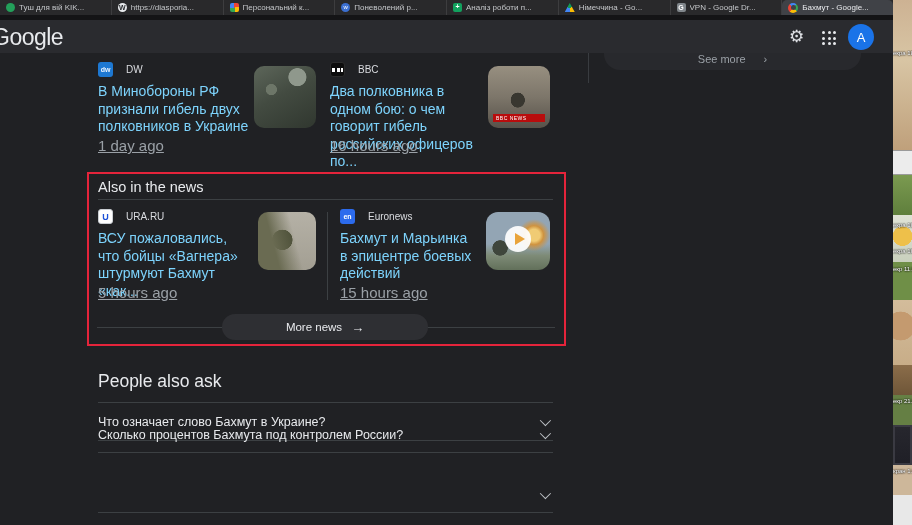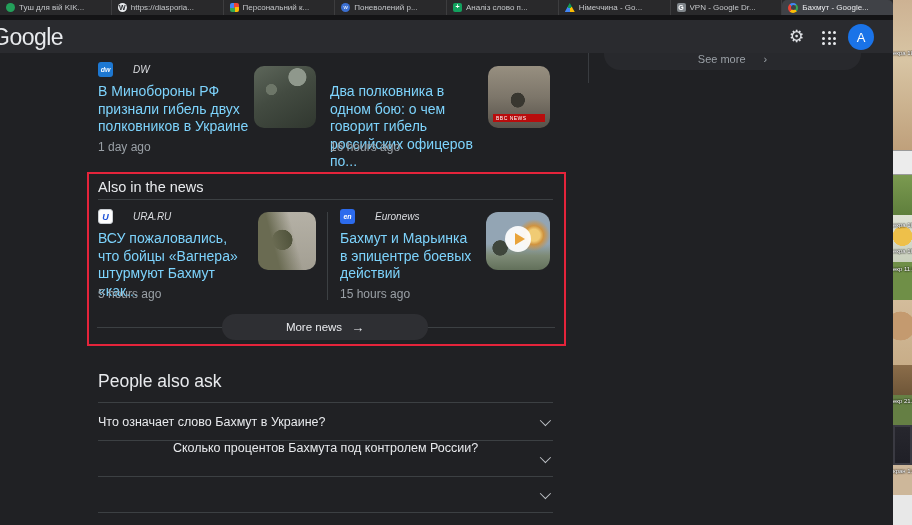--- a/index.html
+++ b/index.html
@@ -52,34 +52,34 @@
                  background:#28292d;z-index:1;display:flex;align-items:flex-end;justify-content:center;
                  padding-bottom:5px;box-sizing:border-box;color:#9aa0a6;font-size:11px;cursor:pointer;}
   #see-more-card .chev-r{margin-left:18px;color:#9aa0a6;}
   #panel-vdiv{position:absolute;left:588px;top:53px;width:1px;height:30px;background:#393c40;}
   
   .news-card{position:absolute;}
   .card-a{left:98px;top:62px;width:218px;height:92px;}
   .card-b{left:330px;top:62px;width:220px;height:92px;}
   .card-c{left:98px;top:209px;width:218px;height:92px;}
   .card-d{left:340px;top:209px;width:210px;height:92px;}
-  .src-row{display:flex;align-items:center;gap:20px;height:15px;font-style:italic;}
+  .src-row{display:flex;align-items:center;gap:13px;height:15px;}
   .src-name{font-size:10px;color:#dadce0;}
   .fav{width:15px;height:15px;border-radius:3px;display:flex;align-items:center;justify-content:center;font-weight:bold;box-sizing:border-box;}
   .fav-dw{background:#1d78d2;color:#eaf4ff;font-size:7px;}
   .fav-bbc{background:#0d0d0d;border:1px solid #2c2c2c;
            background-image:repeating-linear-gradient(90deg,#fff 0 3px,rgba(0,0,0,0) 3px 4.5px);
            background-size:11px 4px;background-repeat:no-repeat;background-position:center;}
   .fav-ura{background:#fdfdfd;color:#1a4fd6;font-size:9px;border:1px solid #c9cdd2;}
   .fav-en{background:#2c6bed;color:#fff;font-size:7px;text-transform:lowercase;}
   .headline{position:absolute;left:0;top:21px;width:152px;color:#7dd3fc;font-size:14px;line-height:17.6px;
             text-decoration:none;cursor:pointer;display:block;}
   .card-b .headline{width:158px;}
   .card-d .headline{width:138px;}
-  .time{position:absolute;left:0;bottom:0;font-size:12px;color:#9aa0a6;}
+  .time{position:absolute;left:0;bottom:0;font-size:15px;color:#9aa0a6;text-decoration:underline;}
   .thumb{position:absolute;border-radius:10px;overflow:hidden;cursor:pointer;}
   .thumb-dw{width:62px;height:62px;right:0;top:4px;background:
     radial-gradient(circle at 70% 18%,#8f988c 0 13%,rgba(0,0,0,0) 14%),
     radial-gradient(circle at 28% 38%,#6d7668 0 9%,rgba(0,0,0,0) 10%),
     linear-gradient(150deg,#5d665a 0%,#434b41 45%,#30372f 100%);}
   .thumb-bbc{width:62px;height:62px;right:0;top:4px;background:
     radial-gradient(ellipse at 48% 55%,#393730 0 15%,rgba(0,0,0,0) 16%),
     linear-gradient(180deg,#978f80 0%,#7d766a 50%,#57524a 100%);}
   .bbc-strip{position:absolute;left:5px;right:5px;bottom:6px;height:8px;background:#b80d0d;
              color:#fff;font-size:5px;line-height:8px;padding-left:3px;letter-spacing:0.5px;overflow:hidden;white-space:nowrap;}
@@ -108,21 +108,21 @@
   #more-news .arrow{font-size:13px;}
   
   #paa-title{position:absolute;left:98px;top:371px;font-size:17.5px;color:#e8eaed;}
   .paa-row{position:absolute;left:98px;width:455px;display:flex;align-items:center;
            border-bottom:1px solid #3c4043;cursor:pointer;}
   #paa-div-top{left:98px;top:402px;width:455px;}
   .paa-q{font-size:12.5px;color:#e8eaed;}
   .chev{margin-left:auto;margin-right:5px;width:7px;height:7px;border-right:1.7px solid #bdc1c6;
         border-bottom:1.7px solid #bdc1c6;transform:rotate(45deg) translateY(-2px);}
   #paa-0{top:403px;height:37px;text-align:center;}
-  #paa-1{top:441px;height:35px;flex-direction:column;}
+  #paa-1{top:417px;height:35px;}
   #paa-2{top:477px;height:35px;}
   
   #desktop-strip{position:absolute;right:0;top:0;width:19px;height:525px;background:#1a1a1a;z-index:7;}
   #desktop-strip .seg{width:100%;}
   .seg1{height:150px;background:linear-gradient(180deg,#cdb293,#d8c5a4 40%,#bfa07b);}
   .seg2{height:25px;background:#ececec;border-top:1px solid #9a9a9a;border-bottom:1px solid #9a9a9a;box-sizing:border-box;}
   .seg3{height:40px;background:linear-gradient(180deg,#7b9a50,#5f7f3c);}
   .seg4{height:47px;background:radial-gradient(circle at 50% 45%,#eec04a 0 35%,rgba(0,0,0,0) 36%),linear-gradient(#dfe2d5,#c9d0bd);}
   .seg5{height:38px;background:#6f8f47;}
   .seg6{height:65px;background:radial-gradient(circle at 40% 40%,#c49a6f 0 35%,rgba(0,0,0,0) 36%),linear-gradient(#d3bc9b,#c8ad88);}
@@ -150,21 +150,21 @@
   <div class="tab">
     <span class="fi fi-grid"></span>
     <span class="tab-title">Персональний к...</span>
   </div>
   <div class="tab">
     <span class="fi fi-bluew"></span>
     <span class="tab-title">Поневолений р...</span>
   </div>
   <div class="tab">
     <span class="fi fi-sheets"></span>
-    <span class="tab-title">Аналіз слово п...</span>
+    <span class="tab-title">Аналіз роботи п...</span>
   </div>
   <div class="tab">
     <span class="fi fi-drive"></span>
     <span class="tab-title">Німеччина - Go...</span>
   </div>
   <div class="tab">
     <span class="fi fi-docs"></span>
     <span class="tab-title">VPN - Google Dr...</span>
   </div>
   <div class="tab active">
@@ -201,20 +201,24 @@
   <div class="src-row">
     <span class="fav fav-dw">dw</span>
     <span class="src-name">DW</span>
   </div>
   <a class="headline">В Минобороны РФ признали гибель двух полковников в Украине</a>
   <div class="thumb thumb-dw"></div>
   <div class="time">1 day ago</div>
 </div>
 
 <div class="news-card card-b">
+  <div class="src-row">
+    <span class="fav fav-bbc"></span>
+    <span class="src-name">BBC</span>
+  </div>
   <a class="headline">Два полковника в одном бою: о чем говорит гибель российских офицеров по...</a>
   <div class="thumb thumb-bbc">
     <span class="bbc-strip">BBC NEWS</span>
   </div>
   <div class="time">16 hours ago</div>
 </div>
 
 <div id="red-box"></div>
 
 <div id="ain-title">Also in the news</div>

